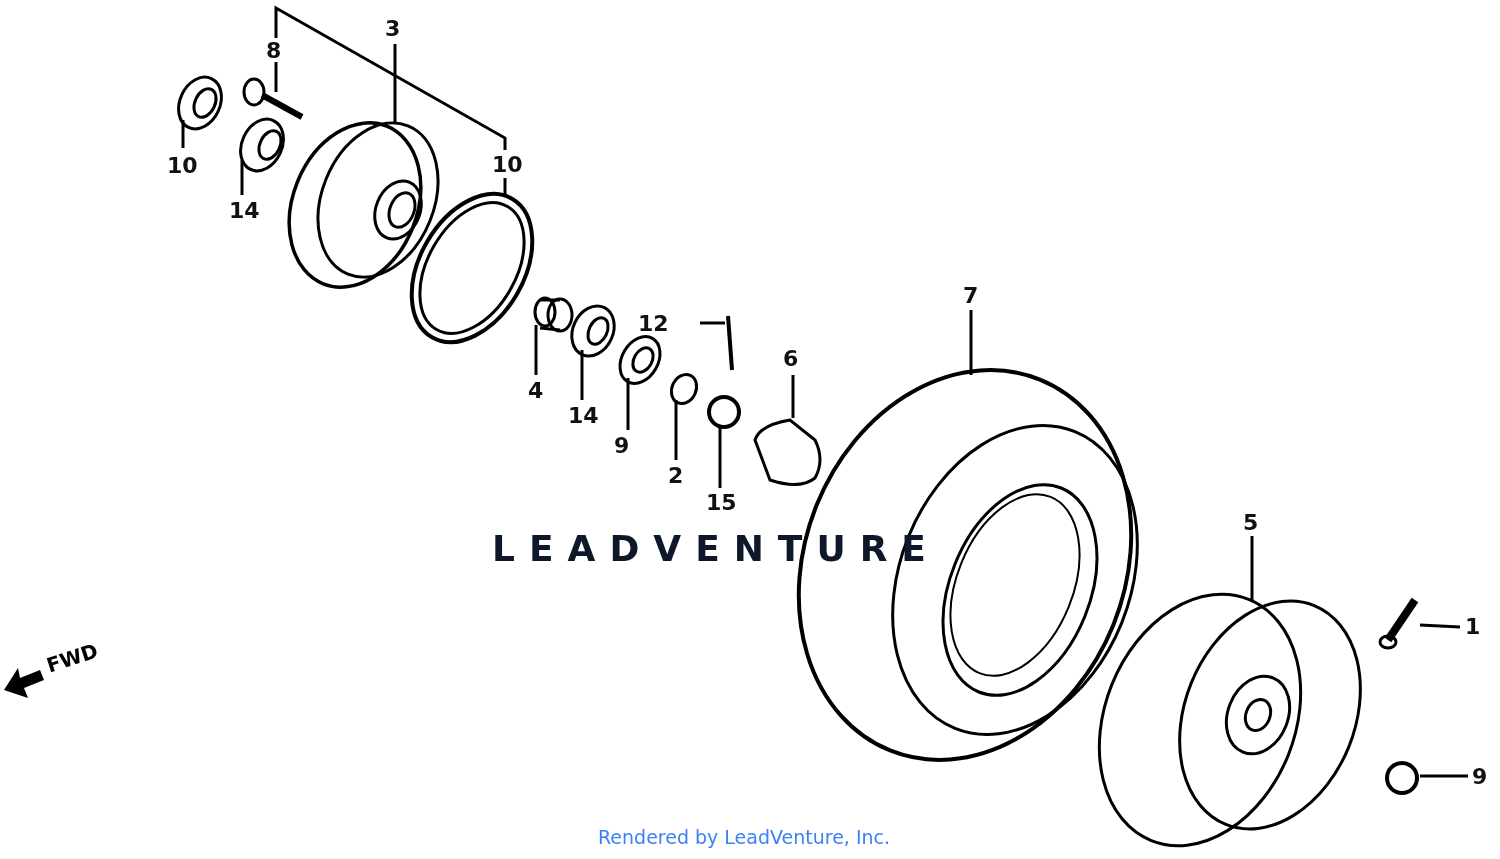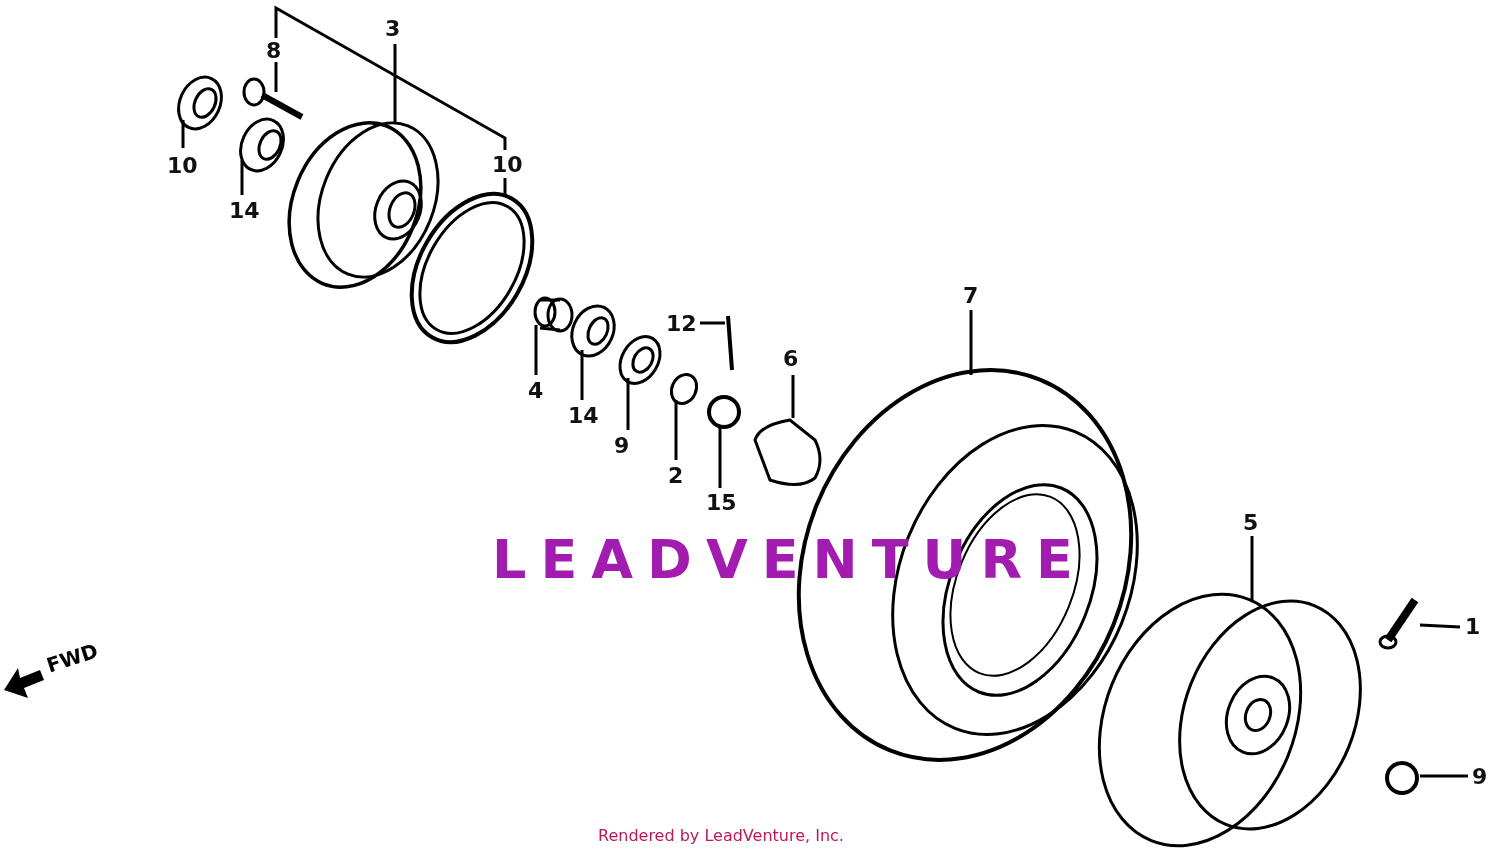--- a/index.html
+++ b/index.html
@@ -1,20 +1,20 @@
 <!DOCTYPE html>
 <html><head>
 <meta charset="utf-8">
 <style>
   html,body{margin:0;padding:0;background:#fff;}
   body{width:1500px;height:859px;position:relative;overflow:hidden;font-family:"Liberation Sans",sans-serif;}
   .canvas{position:absolute;left:0;top:0;width:1500px;height:859px;}
   .lbl{position:absolute;font-family:"DejaVu Sans",sans-serif;font-weight:bold;font-size:22px;color:#111;line-height:1;}
-  .watermark{position:absolute;left:492px;top:528px;font-family:"DejaVu Sans",sans-serif;font-size:54px;letter-spacing:14px;color:#a21caf;font-weight:bold;}
-  .footer{position:absolute;left:598px;top:826px;font-family:"DejaVu Sans",sans-serif;font-size:16px;color:#be185d;}
+  .watermark{position:absolute;left:492px;top:528px;font-family:"DejaVu Sans",sans-serif;font-size:36px;letter-spacing:14px;color:#0f172a;font-weight:bold;}
+  .footer{position:absolute;left:598px;top:826px;font-family:"DejaVu Sans",sans-serif;font-size:19px;color:#3b82f6;}
   .fwd{position:absolute;left:4px;top:638px;width:110px;height:60px;}
   .fwd-text{position:absolute;left:42px;top:8px;font-family:"DejaVu Sans",sans-serif;font-weight:bold;font-size:20px;transform:rotate(-18deg);color:#000;}
 </style>
 </head>
 <body>
 
 <svg class="canvas" viewBox="0 0 1500 859" xmlns="http://www.w3.org/2000/svg">
   <g fill="none" stroke="#000" stroke-width="3">
 
     <polyline points="276,38 276,8 505,138 505,150"></polyline>
@@ -93,21 +93,21 @@
 <span class="lbl" style="left:385px;top:18px">3</span>
 <span class="lbl" style="left:266px;top:40px">8</span>
 <span class="lbl" style="left:167px;top:155px">10</span>
 <span class="lbl" style="left:229px;top:200px">14</span>
 <span class="lbl" style="left:492px;top:154px">10</span>
 <span class="lbl" style="left:528px;top:380px">4</span>
 <span class="lbl" style="left:568px;top:405px">14</span>
 <span class="lbl" style="left:614px;top:435px">9</span>
 <span class="lbl" style="left:668px;top:465px">2</span>
 <span class="lbl" style="left:706px;top:492px">15</span>
-<span class="lbl" style="left:666px;top:313px">12</span>
+<span class="lbl" style="left:638px;top:313px">12</span>
 <span class="lbl" style="left:783px;top:348px">6</span>
 <span class="lbl" style="left:963px;top:285px">7</span>
 <span class="lbl" style="left:1243px;top:512px">5</span>
 <span class="lbl" style="left:1465px;top:616px">1</span>
 <span class="lbl" style="left:1472px;top:766px">9</span>
 
 <div class="fwd">
   <svg width="40" height="40" viewBox="0 0 40 40" style="position:absolute;left:0;top:20px">
     <polygon points="0,32 14,10 16,20 36,12 40,22 20,30 24,40" fill="#000"></polygon>
   </svg>

